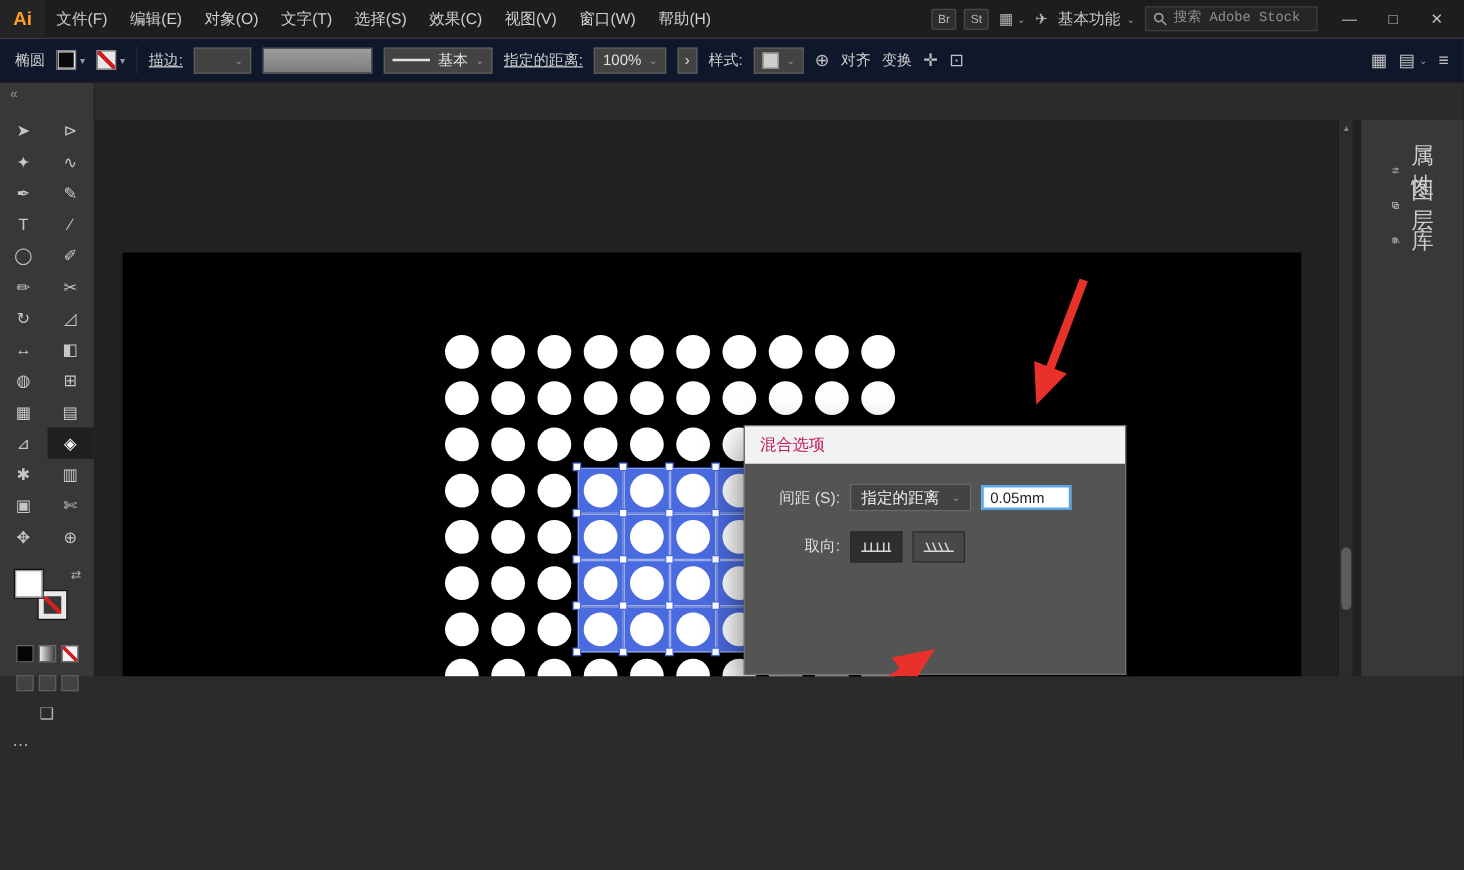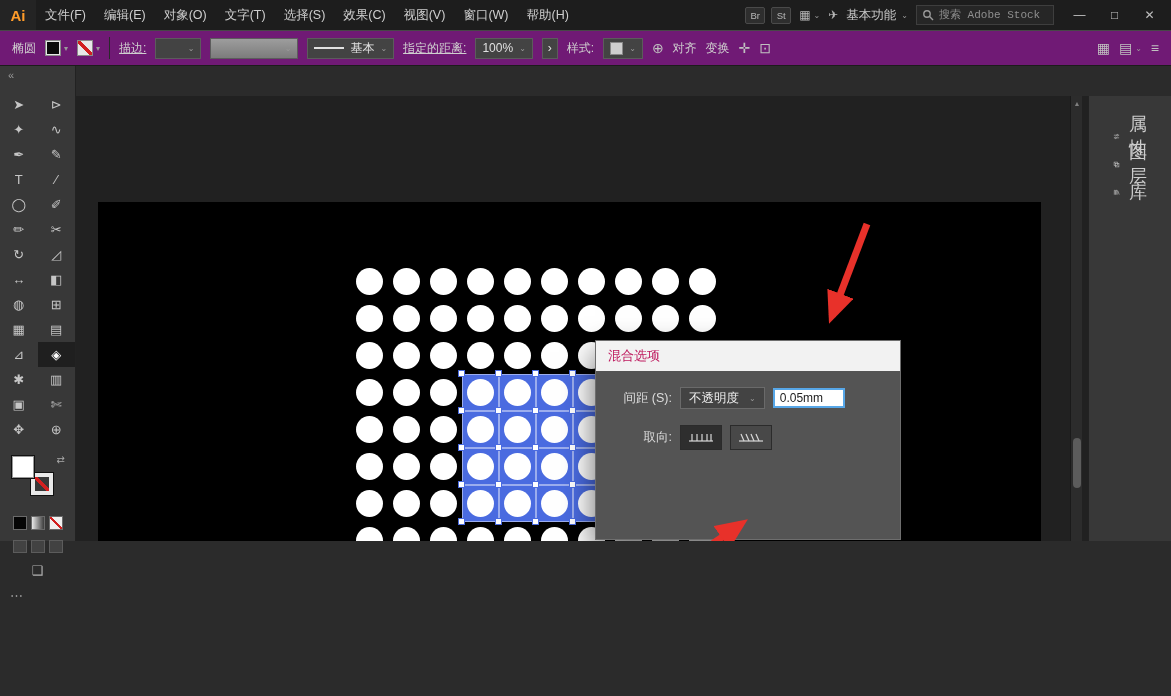--- a/index.html
+++ b/index.html
@@ -19,21 +19,21 @@
   .caret { font-size:8px; color:#9a9a9a; }
   .workspace { display:flex; align-items:center; gap:5px; color:#c8c8c8; }
   .search { position:relative; display:flex; align-items:center; }
   .search-icon { position:absolute; left:6px; }
   .search-input { width:138px; height:20px; background:#262626; border:1px solid #3e3e3e; color:#bbb; font-size:11px; padding:0 6px 0 22px; font-family:"Liberation Mono", monospace; }
   .search-input::placeholder { color:#8f8f8f; }
   .win-btns { display:flex; }
   .win-btn { width:35px; height:30px; display:flex; align-items:center; justify-content:center; color:#c0c0c0; font-size:12px; }
 
   
-  .controlbar { position:absolute; top:30px; left:0; right:0; height:36px; background:#701a75; border-top:1px solid #474747; border-bottom:1px solid #1c1c1c; display:flex; align-items:center; gap:9px; padding:0 12px; color:#cfcfcf; font-size:12px; z-index:49; }
+  .controlbar { position:absolute; top:30px; left:0; right:0; height:36px; background:#0f172a; border-top:1px solid #474747; border-bottom:1px solid #1c1c1c; display:flex; align-items:center; gap:9px; padding:0 12px; color:#cfcfcf; font-size:12px; z-index:49; }
   .cb-label { white-space:nowrap; }
   .cb-label.u { text-decoration:underline; }
   .cb-flex { flex:1; }
   .swatch-group { display:flex; align-items:center; gap:3px; }
   .sw { width:16px; height:16px; border:1px solid #8a8a8a; display:inline-block; }
   .sw-fill { background:#0a0a0a; box-shadow:inset 0 0 0 1px #e6e6e6; }
   .sw-stroke { background:linear-gradient(45deg, #e8e8e8 42%, #d22020 42%, #d22020 58%, #e8e8e8 58%); }
   .cb-box { background:#434343; border:1px solid #5c5c5c; height:21px; display:flex; align-items:center; padding:0 6px; gap:6px; color:#e0e0e0; }
   .cb-box.stepper { width:46px; justify-content:flex-end; }
   .cb-box.brush { width:88px; background:linear-gradient(#9d9d9d,#7c7c7c); justify-content:flex-end; }
@@ -401,21 +401,21 @@
         <div class="anchor" style="left: 494px; top: 423px;"></div>
         <div class="anchor" style="left: 531px; top: 423px;"></div>
       </div>
 
     <div class="dialog">
       <div class="dialog-title">混合选项</div>
       <div class="dialog-body">
         <div class="drow">
           <span class="dlabel">间距 (S):</span>
           <div class="dd">
-              <span>不透明度</span>
+              <span>指定的距离</span>
               <span class="caret">⌄</span>
             </div>
           <input class="dist-input" value="0.05mm" style="">
         </div>
         <div class="drow">
           <span class="dlabel">取向:</span>
           <div class="orient-btn active">
             <svg width="26" height="13">
                 <g stroke="#d8d8d8" stroke-width="1.2" fill="none">
                   <line x1="1" y1="10" x2="25" y2="10"></line>

